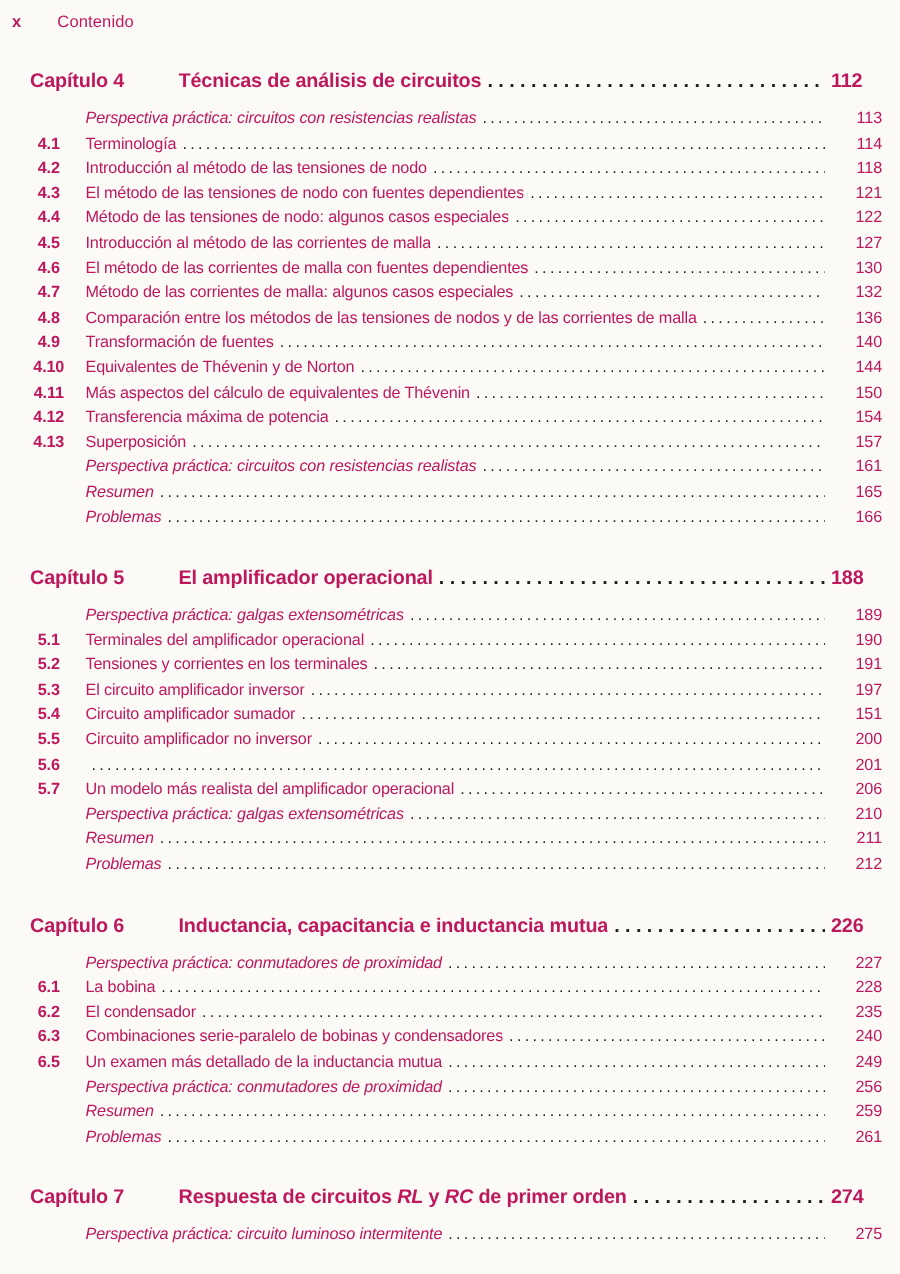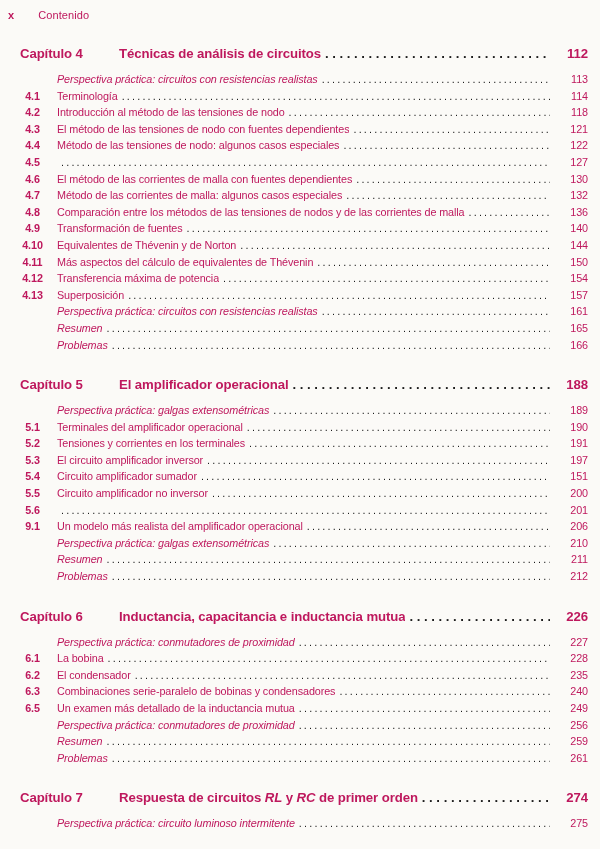--- a/index.html
+++ b/index.html
@@ -28,21 +28,21 @@
     align-items: baseline;
     font-size: 13.2px;
     font-weight: 700;
     letter-spacing: -0.1px;
     line-height: 16px;
     margin: 24px 0 9px 12px;
     white-space: nowrap;
   }
   .ch-label { width: 99px; flex: 0 0 99px; }
   .ch-title { flex: 0 1 auto; overflow: hidden; }
-  .ch-page  { width: 34px; flex: 0 0 34px; text-align: right; }
+  .ch-page  { width: 34px; flex: 0 0 34px; text-align: left; }
 
   
   .row {
     display: flex;
     align-items: baseline;
     font-size: 10.8px;
     letter-spacing: -0.1px;
     line-height: 16.6px;
     white-space: nowrap;
   }
@@ -104,20 +104,21 @@
         <span class="pg">121</span>
       </div>
       <div class="row">
         <span class="num">4.4</span>
         <span class="ttl">Método de las tensiones de nodo: algunos casos especiales</span>
         <span class="leader"></span>
         <span class="pg">122</span>
       </div>
       <div class="row">
         <span class="num">4.5</span>
+        <span class="ttl">Introducción al método de las corrientes de malla</span>
         <span class="leader"></span>
         <span class="pg">127</span>
       </div>
       <div class="row">
         <span class="num">4.6</span>
         <span class="ttl">El método de las corrientes de malla con fuentes dependientes</span>
         <span class="leader"></span>
         <span class="pg">130</span>
       </div>
       <div class="row">
@@ -221,21 +222,21 @@
         <span class="ttl">Circuito amplificador no inversor</span>
         <span class="leader"></span>
         <span class="pg">200</span>
       </div>
       <div class="row">
         <span class="num">5.6</span>
         <span class="leader"></span>
         <span class="pg">201</span>
       </div>
       <div class="row">
-        <span class="num">9.1</span>
+        <span class="num">5.7</span>
         <span class="ttl">Un modelo más realista del amplificador operacional</span>
         <span class="leader"></span>
         <span class="pg">206</span>
       </div>
       <div class="row italic-row">
         <span class="num"></span>
         <span class="ttl">Perspectiva práctica: galgas extensométricas</span>
         <span class="leader"></span>
         <span class="pg">210</span>
       </div>

